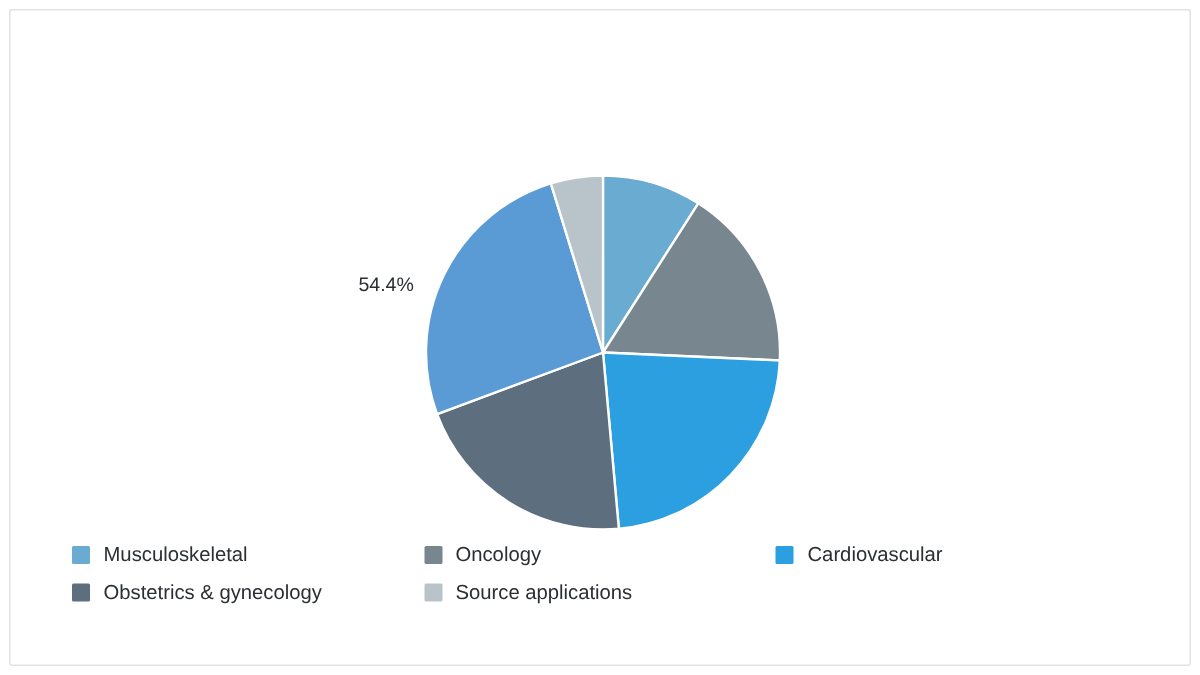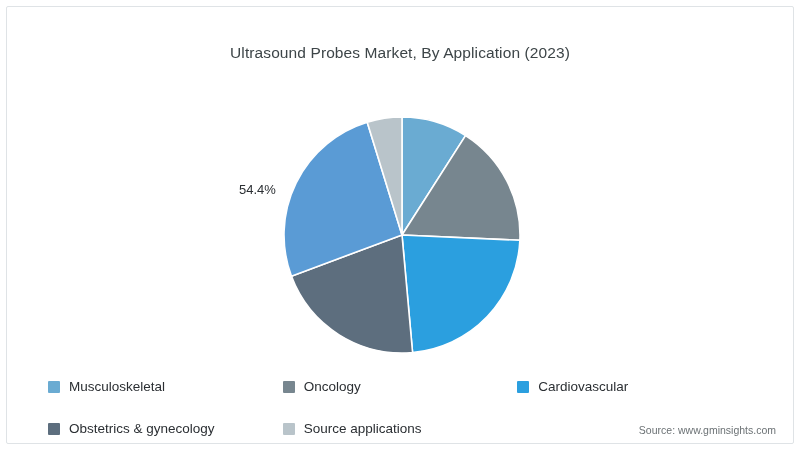--- a/index.html
+++ b/index.html
@@ -71,21 +71,20 @@
     display: grid;
     grid-template-columns: 1fr 1fr 1fr;
     row-gap: 10px;
     column-gap: 0px;
   }
   .legend-item {
     display: flex;
     align-items: center;
     font-size: 13.5px;
     color: #2b2f33;
-    margin-top: 17px;
   }
   .swatch {
     width: 12px;
     height: 12px;
     margin-right: 9px;
     flex: 0 0 auto;
     border-radius: 1px;
   }
   #source {
     position: absolute;
@@ -94,21 +93,20 @@
     font-size: 10.5px;
     color: #6b7174;
   }
 </style>
 </head>
 <body>
 
 <div id="page">
   <div id="frame"></div>
 
-  <div id="chart-title">Ultrasound Probes Market, By Application (2023)</div>
 
   <div id="pie-wrap">
     <svg id="pie" viewBox="0 0 240 240">
       <g id="slices">
           <path d="M 120 120 L 120.00 2.00 A 118 118 0 0 1 183.53 20.56 Z" fill="#6aabd2" stroke="#ffffff" stroke-width="1.6"></path>
           <path d="M 120 120 L 183.53 20.56 A 118 118 0 0 1 237.88 125.29 Z" fill="#77868f" stroke="#ffffff" stroke-width="1.6"></path>
           <path d="M 120 120 L 237.88 125.29 A 118 118 0 0 1 130.58 237.52 Z" fill="#2b9fdf" stroke="#ffffff" stroke-width="1.6"></path>
           <path d="M 120 120 L 130.58 237.52 A 118 118 0 0 1 9.40 161.13 Z" fill="#5d6e7e" stroke="#ffffff" stroke-width="1.6"></path>
           <path d="M 120 120 L 9.40 161.13 A 118 118 0 0 1 85.22 7.24 Z" fill="#5a9bd5" stroke="#ffffff" stroke-width="1.6"></path>
           <path d="M 120 120 L 85.22 7.24 A 118 118 0 0 1 120.00 2.00 Z" fill="#b9c4ca" stroke="#ffffff" stroke-width="1.6"></path>
@@ -134,14 +132,13 @@
     <div class="legend-item">
       <span class="swatch" style="background:#5d6e7e"></span>
       <span>Obstetrics &amp; gynecology</span>
     </div>
     <div class="legend-item">
       <span class="swatch" style="background:#b9c4ca"></span>
       <span>Source applications</span>
     </div>
   </div>
 
-  <div id="source">Source: www.gminsights.com</div>
 </div>
 
 </body></html>

